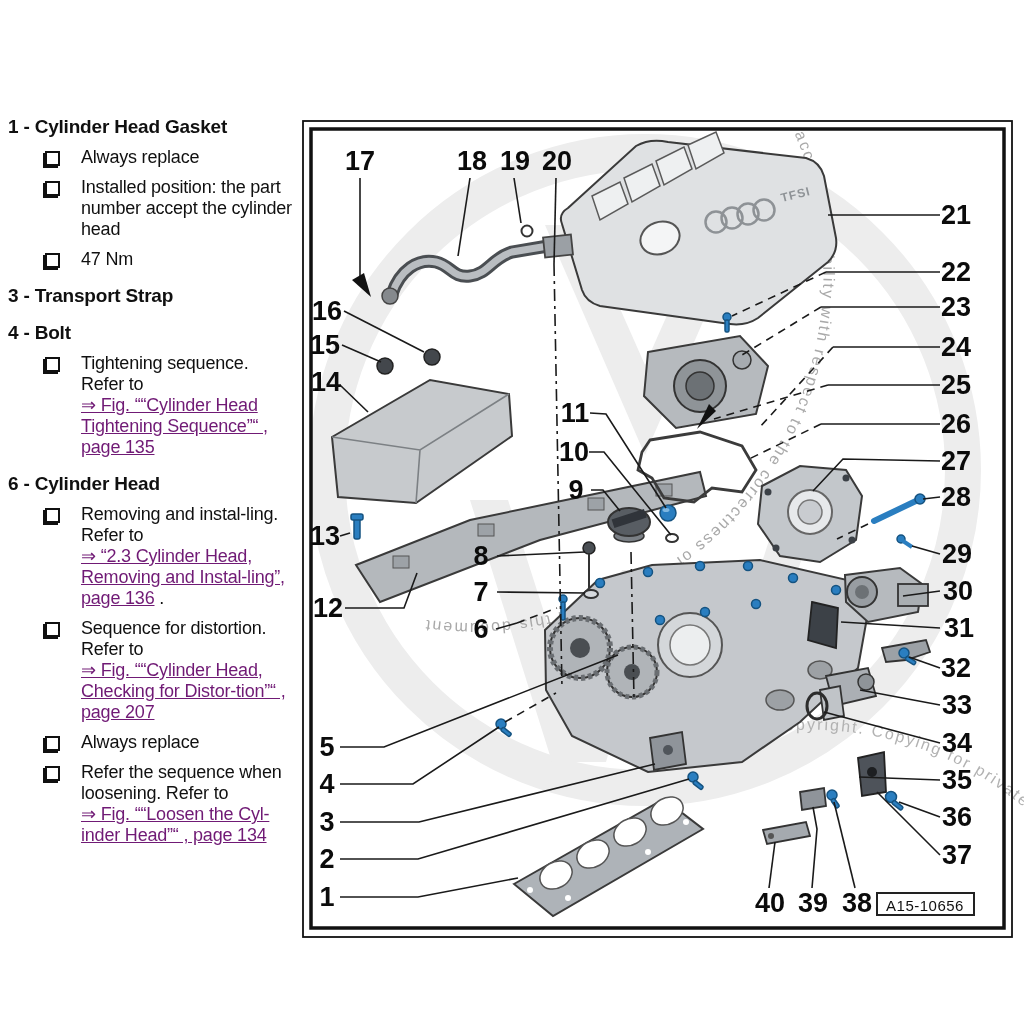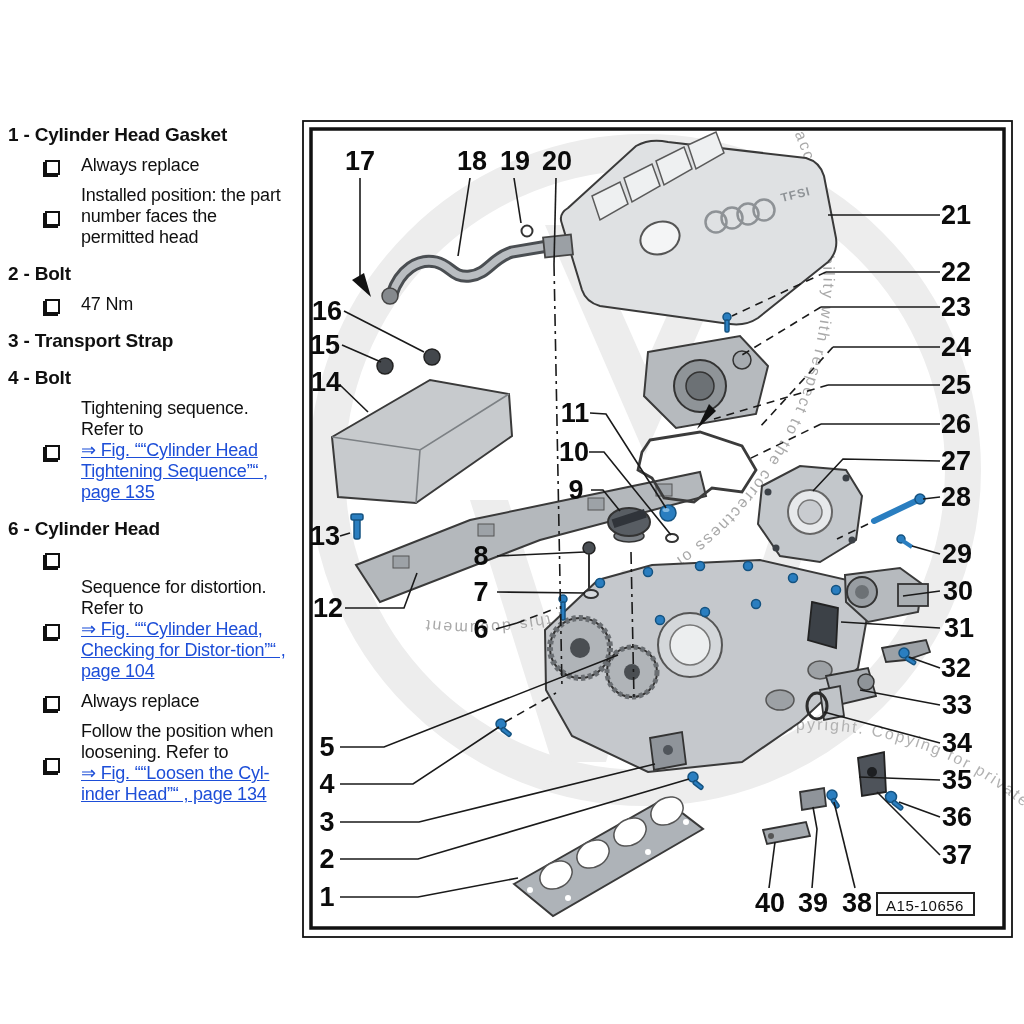--- a/index.html
+++ b/index.html
@@ -1,26 +1,26 @@
 <!DOCTYPE html>
 <html><head>
 <meta charset="utf-8">
 <style>
   html,body{margin:0;padding:0;background:#ffffff;width:1024px;height:1024px;
     font-family:"Liberation Sans",sans-serif;color:#101010;}
   #stage{position:relative;width:1024px;height:1024px;overflow:hidden;background:#fff;}
   
   #legend{position:absolute;left:8px;top:116px;width:290px;z-index:5;}
   .item-head{font-size:19px;font-weight:bold;letter-spacing:-0.2px;margin:15px 0 9px 0;}
-  .item:first-child .item-head{margin-top:8px;}
-  .bullet{display:flex;padding-left:37px;margin:9px 0;align-items:center;}
+  .item:first-child .item-head{margin-top:0;}
+  .bullet{display:flex;padding-left:37px;margin:9px 0;}
   .chk{width:11px;height:11px;border:2px solid #101010;box-shadow:-2px 2px 0 0 #101010;
     flex:0 0 auto;margin-top:4px;background:#fff;}
   .btext{font-size:18px;line-height:21px;width:213px;margin-left:21px;letter-spacing:-0.2px;}
-  .reflink{color:#1d4ed8;text-decoration:underline;cursor:pointer;margin-top:24px;}
+  .reflink{color:#701a75;text-decoration:underline;cursor:pointer;margin-top:24px;}
   .sfx{color:#101010;text-decoration:none;}
   
   #diag{position:absolute;left:0;top:0;z-index:1;}
   .co{font:bold 27px "Liberation Sans",sans-serif;fill:#0b0b0b;text-anchor:middle;dominant-baseline:central;}
   .fig{font:15px "Liberation Sans",sans-serif;fill:#111;text-anchor:middle;dominant-baseline:central;letter-spacing:0.5px;}
   .wmtxt{font:16px "Liberation Sans",sans-serif;fill:#a9a9a9;letter-spacing:2px;}
   .wmtxt2{font:16px "Liberation Sans",sans-serif;fill:#b2b2b2;letter-spacing:2px;}
   .badge{font:bold 12px "Liberation Sans",sans-serif;fill:#8e9296;letter-spacing:1px;}
   .ld{fill:none;stroke:#1a1a1a;stroke-width:1.6;}
   .ldd{fill:none;stroke:#1a1a1a;stroke-width:1.6;stroke-dasharray:8 6;}
@@ -367,55 +367,55 @@
 
 <div id="legend">
       <div class="item">
         <div class="item-head">1 - Cylinder Head Gasket</div>
         <div class="bullet">
           <span class="chk"></span>
           <span class="btext"><span>Always replace</span></span>
         </div>
         <div class="bullet">
           <span class="chk"></span>
-          <span class="btext"><span>Installed position: the part number faces the permitted head</span></span>
-        </div>
-      </div>
-      <div class="item">
-        <div class="item-head">2 - Bolt</div>
+          <span class="btext"><span>Installed position: the part number accept the cylinder head</span></span>
+        </div>
+      </div>
+      <div class="item">
         <div class="bullet">
           <span class="chk"></span>
           <span class="btext"><span>47 Nm</span></span>
         </div>
       </div>
       <div class="item">
         <div class="item-head">3 - Transport Strap</div>
       </div>
       <div class="item">
         <div class="item-head">4 - Bolt</div>
         <div class="bullet">
           <span class="chk"></span>
           <span class="btext"><span>Tightening sequence. Refer to</span><br><a class="reflink" href="#">⇒ Fig. ““Cylinder Head Tightening Sequence”“ , page 135</a></span>
         </div>
       </div>
       <div class="item">
         <div class="item-head">6 - Cylinder Head</div>
         <div class="bullet">
           <span class="chk"></span>
-        </div>
-        <div class="bullet">
-          <span class="chk"></span>
-          <span class="btext"><span>Sequence for distortion. Refer to</span><br><a class="reflink" href="#">⇒ Fig. ““Cylinder Head, Checking for Distor-tion”“ , page 104</a></span>
+          <span class="btext"><span>Removing and instal-ling. Refer to</span><br><a class="reflink" href="#">⇒ “2.3 Cylinder Head, Removing and Instal-ling”, page 136</a><span class="sfx"> .</span></span>
+        </div>
+        <div class="bullet">
+          <span class="chk"></span>
+          <span class="btext"><span>Sequence for distortion. Refer to</span><br><a class="reflink" href="#">⇒ Fig. ““Cylinder Head, Checking for Distor-tion”“ , page 207</a></span>
         </div>
       </div>
       <div class="item">
         <div class="bullet">
           <span class="chk"></span>
           <span class="btext"><span>Always replace</span></span>
         </div>
         <div class="bullet">
           <span class="chk"></span>
-          <span class="btext"><span>Follow the position when loosening. Refer to</span><br><a class="reflink" href="#">⇒ Fig. ““Loosen the Cyl-inder Head”“ , page 134</a></span>
+          <span class="btext"><span>Refer the sequence when loosening. Refer to</span><br><a class="reflink" href="#">⇒ Fig. ““Loosen the Cyl-inder Head”“ , page 134</a></span>
         </div>
       </div>
     </div>
 
 </div>
 
 </body></html>

